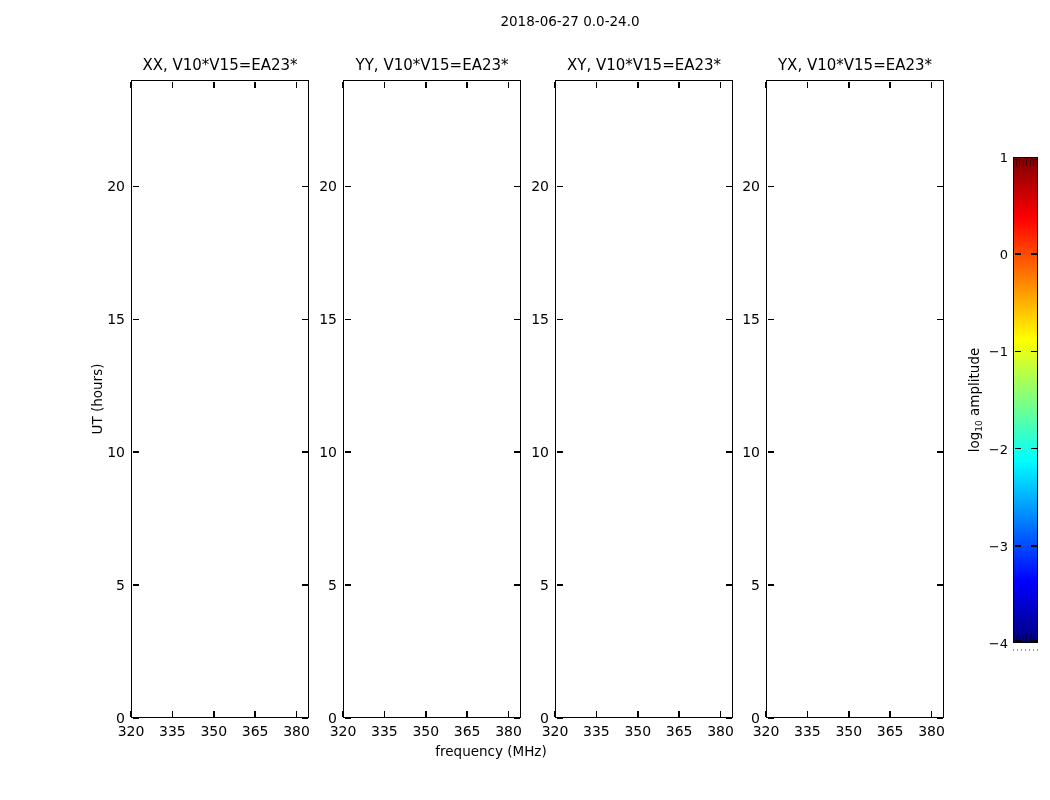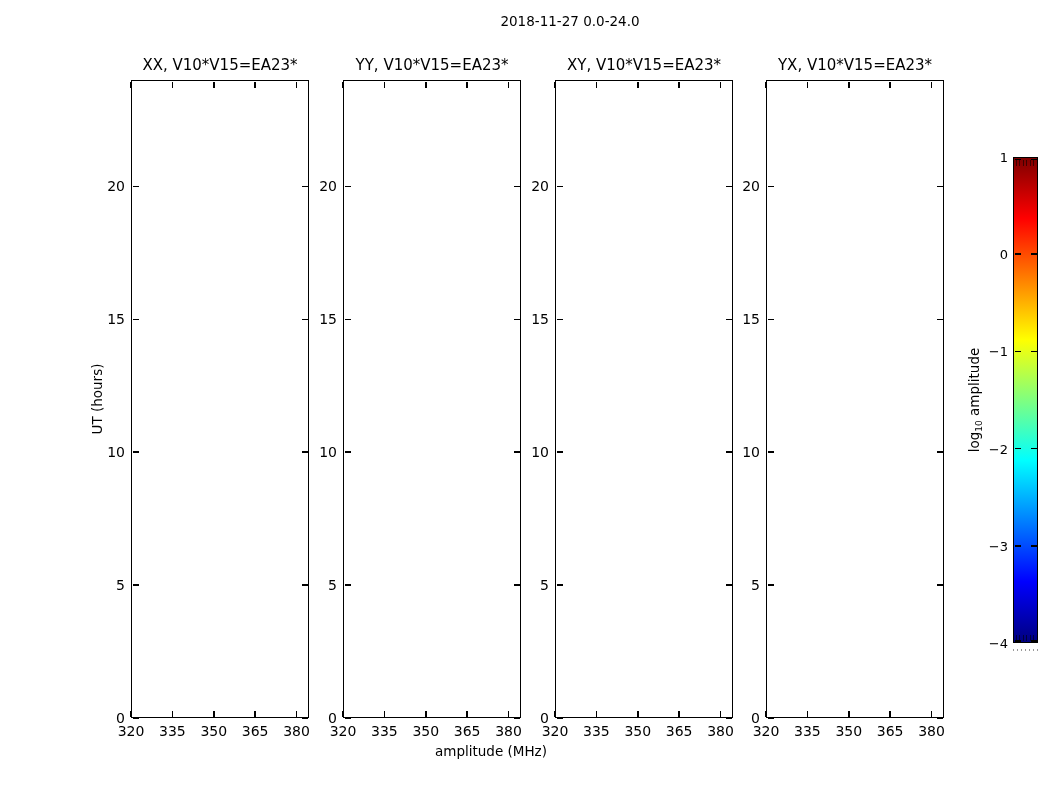--- a/index.html
+++ b/index.html
@@ -53,24 +53,24 @@
     position:absolute;left:975px;top:400px;transform:translate(-50%,-50%) rotate(-90deg);
     font-size:13.5px;white-space:nowrap;
   }
   .cb-label sub{font-size:9px;}
 </style>
 </head>
 <body>
 
 <div class="figure">
 
-  <div class="suptitle">2018-11-27 0.0-24.0</div>
+  <div class="suptitle">2018-06-27 0.0-24.0</div>
 
   <div class="ylabel">UT (hours)</div>
-  <div class="xlabel">amplitude (MHz)</div>
+  <div class="xlabel">frequency (MHz)</div>
 
   <div class="panel panel-0">
     <div class="panel-title">XX, V10*V15=EA23*</div>
     <div class="plot-box"></div>
   <div class="tick" style="left: -0.75px; top: 630.5px; width: 1.5px; height: 6px;"></div>
       <div class="tick" style="left: -0.75px; top: 1.5px; width: 1.5px; height: 6px;"></div>
       <div class="ticklabel" style="left: 0px; top: 644px; transform: translateX(-50%);">320</div>
       <div class="tick" style="left: 40.6453px; top: 630.5px; width: 1.5px; height: 6px;"></div>
       <div class="tick" style="left: 40.6453px; top: 1.5px; width: 1.5px; height: 6px;"></div>
       <div class="ticklabel" style="left: 41.3953px; top: 644px; transform: translateX(-50%);">335</div>

